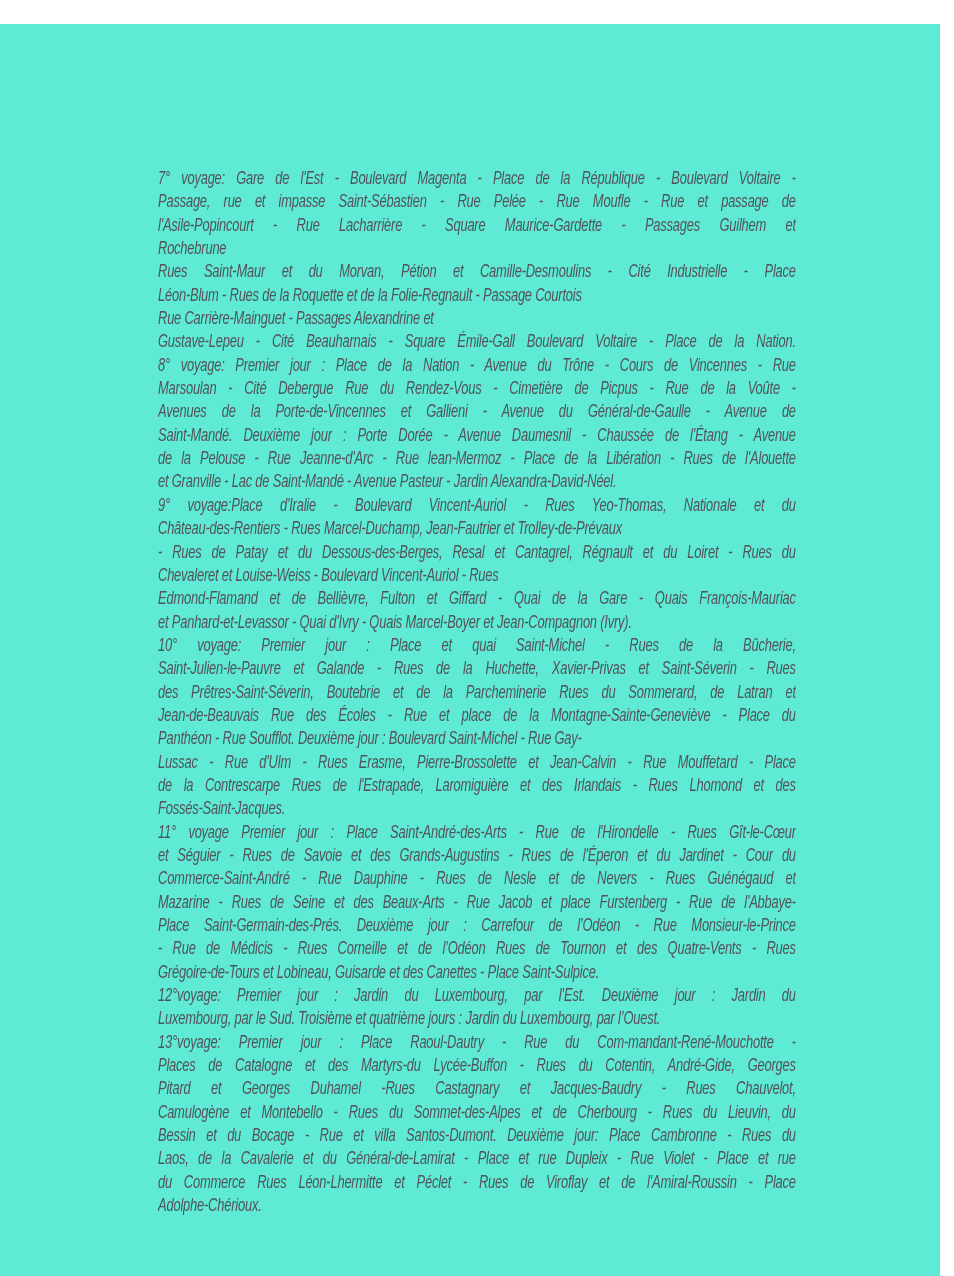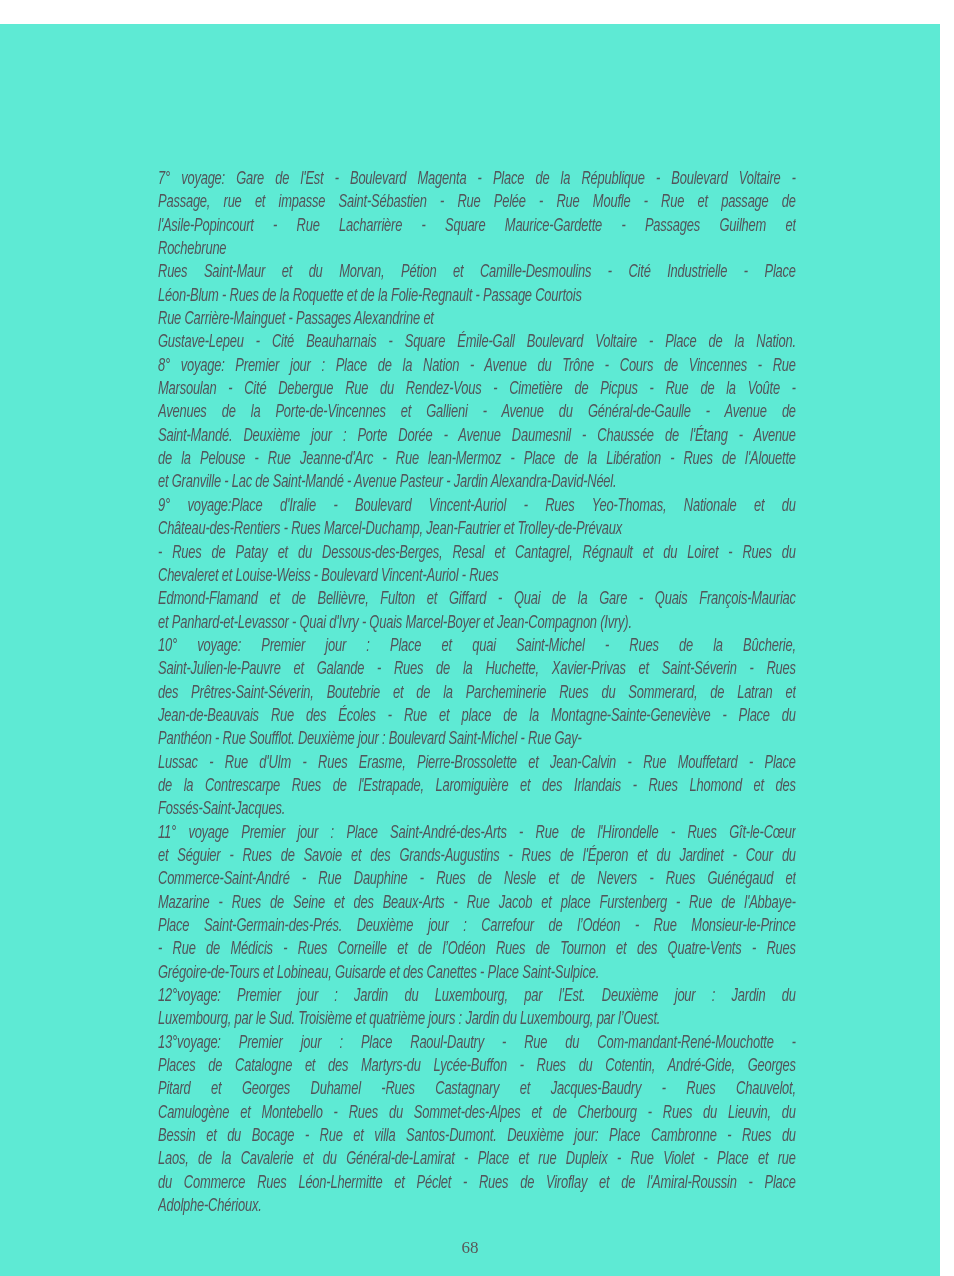--- a/index.html
+++ b/index.html
@@ -94,14 +94,13 @@
       <div class="line">Luxembourg, par le Sud. Troisième et quatrième jours : Jardin du Luxembourg, par l’Ouest.</div>
       <div class="line j">13°voyage: Premier jour : Place Raoul-Dautry - Rue du Com-mandant-René-Mouchotte -</div>
       <div class="line j">Places de Catalogne et des Martyrs-du Lycée-Buffon - Rues du Cotentin, André-Gide, Georges</div>
       <div class="line j">Pitard et Georges Duhamel -Rues Castagnary et Jacques-Baudry - Rues Chauvelot,</div>
       <div class="line j">Camulogène et Montebello - Rues du Sommet-des-Alpes et de Cherbourg - Rues du Lieuvin, du</div>
       <div class="line j">Bessin et du Bocage - Rue et villa Santos-Dumont. Deuxième jour: Place Cambronne - Rues du</div>
       <div class="line j">Laos, de la Cavalerie et du Général-de-Lamirat - Place et rue Dupleix - Rue Violet - Place et rue</div>
       <div class="line j">du Commerce Rues Léon-Lhermitte et Péclet - Rues de Viroflay et de l'Amiral-Roussin - Place</div>
       <div class="line">Adolphe-Chérioux.</div>
     </div>
-  <div class="page-number">68</div>
 </div>
 
 </body></html>

